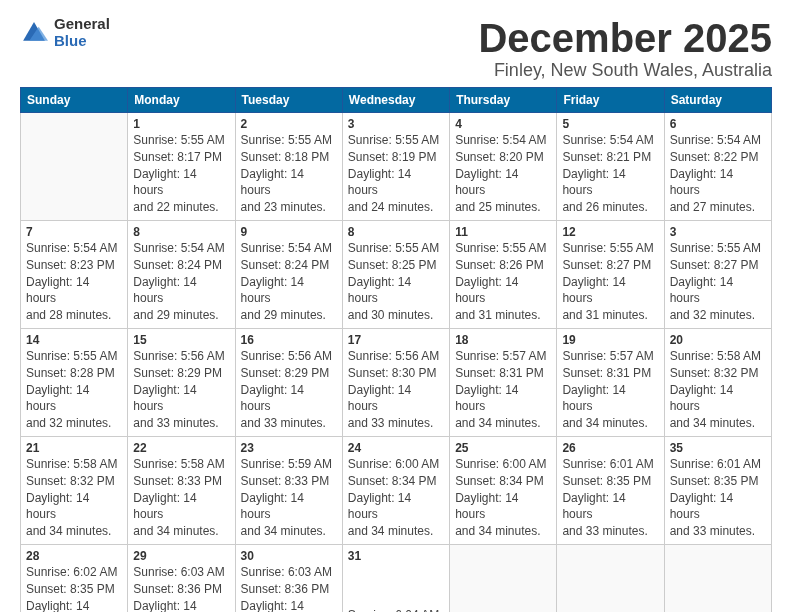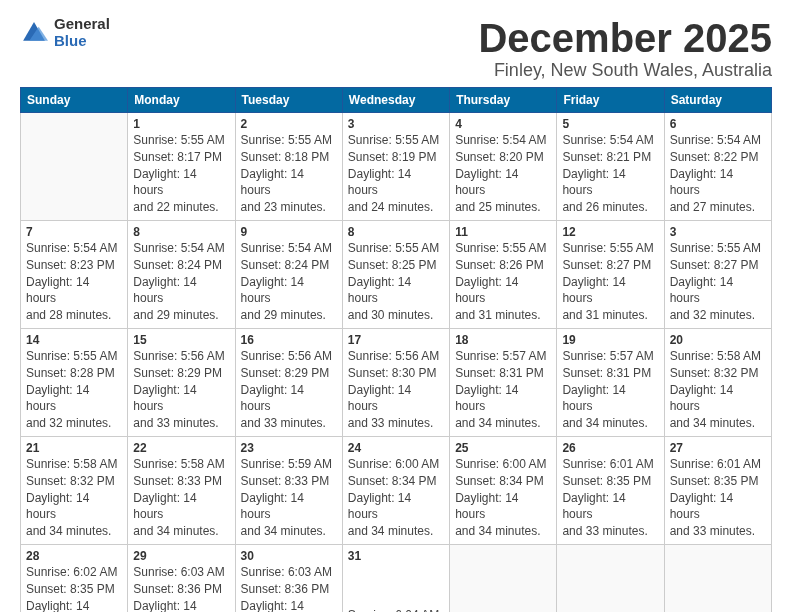--- a/index.html
+++ b/index.html
@@ -316,21 +316,21 @@
 and 34 minutes.</div>
           </td>
           <td>
             <span class="day-num">26</span>
             <div class="day-info" style="white-space: pre-line;">Sunrise: 6:01 AM
 Sunset: 8:35 PM
 Daylight: 14 hours
 and 33 minutes.</div>
           </td>
           <td>
-            <span class="day-num">27</span>
+            <span class="day-num">35</span>
             <div class="day-info" style="white-space: pre-line;">Sunrise: 6:01 AM
 Sunset: 8:35 PM
 Daylight: 14 hours
 and 33 minutes.</div>
           </td>
         </tr>
         <tr>
           <td>
             <span class="day-num">28</span>
             <div class="day-info" style="white-space: pre-line;">Sunrise: 6:02 AM

